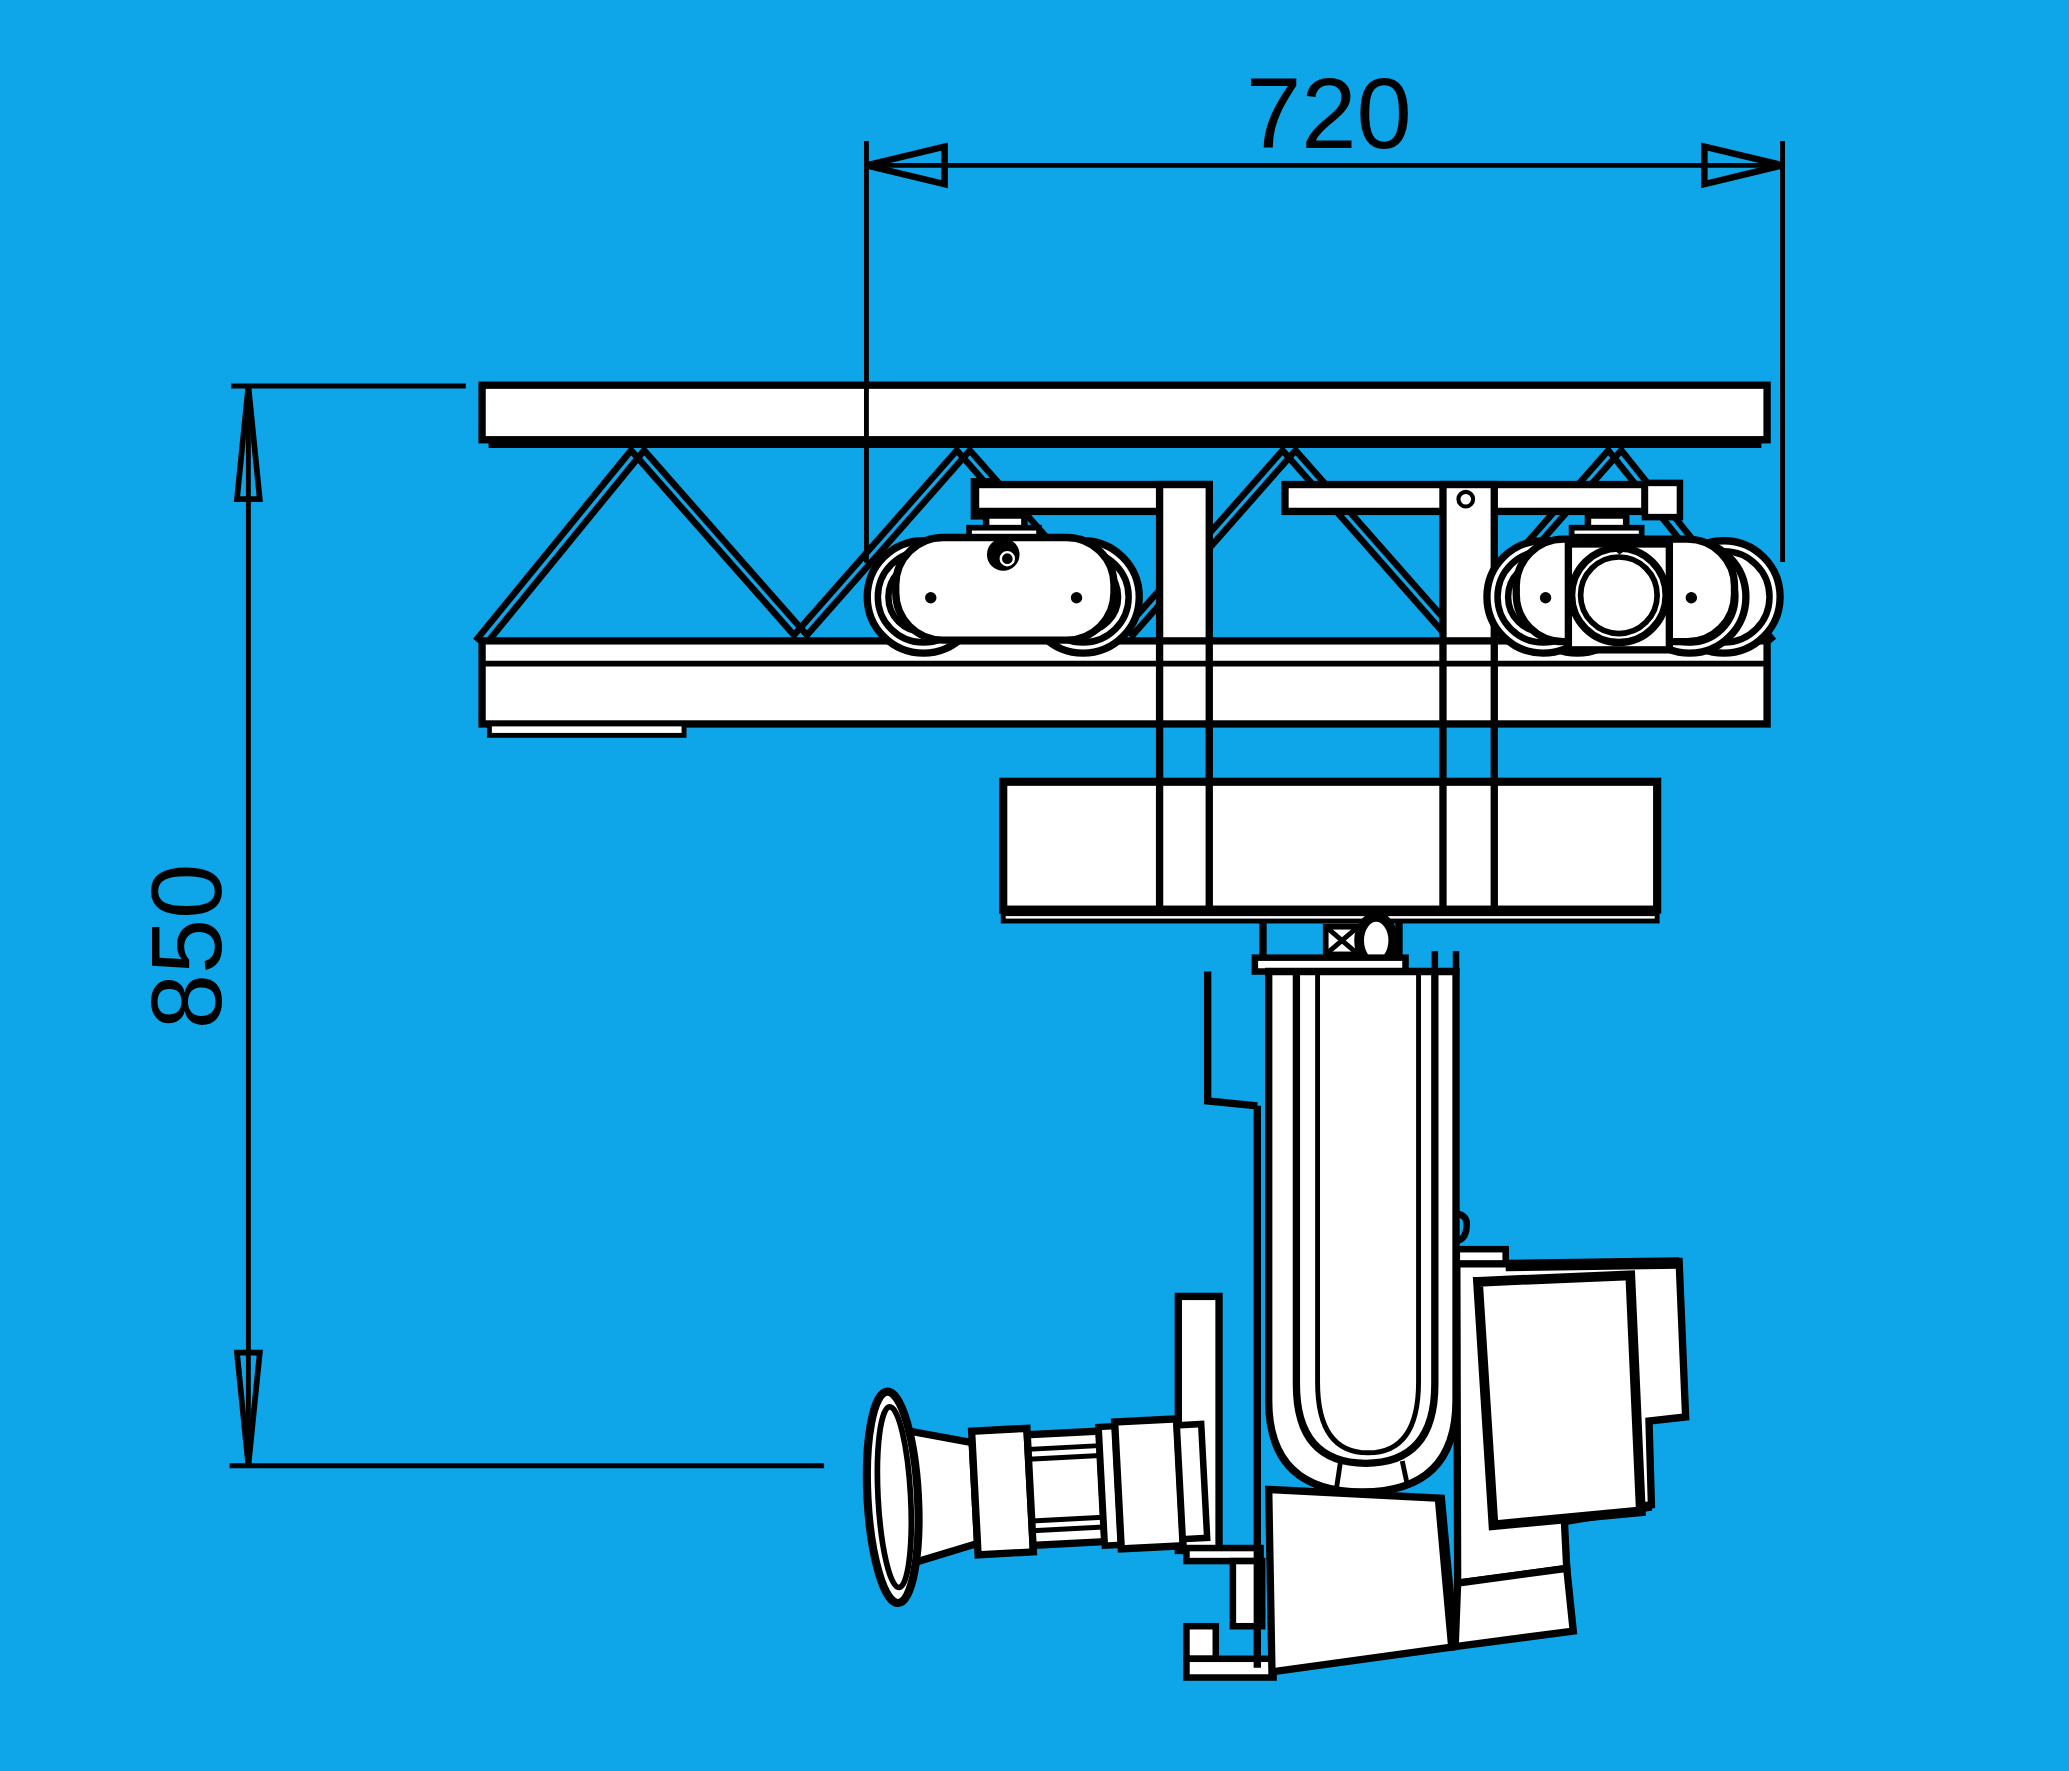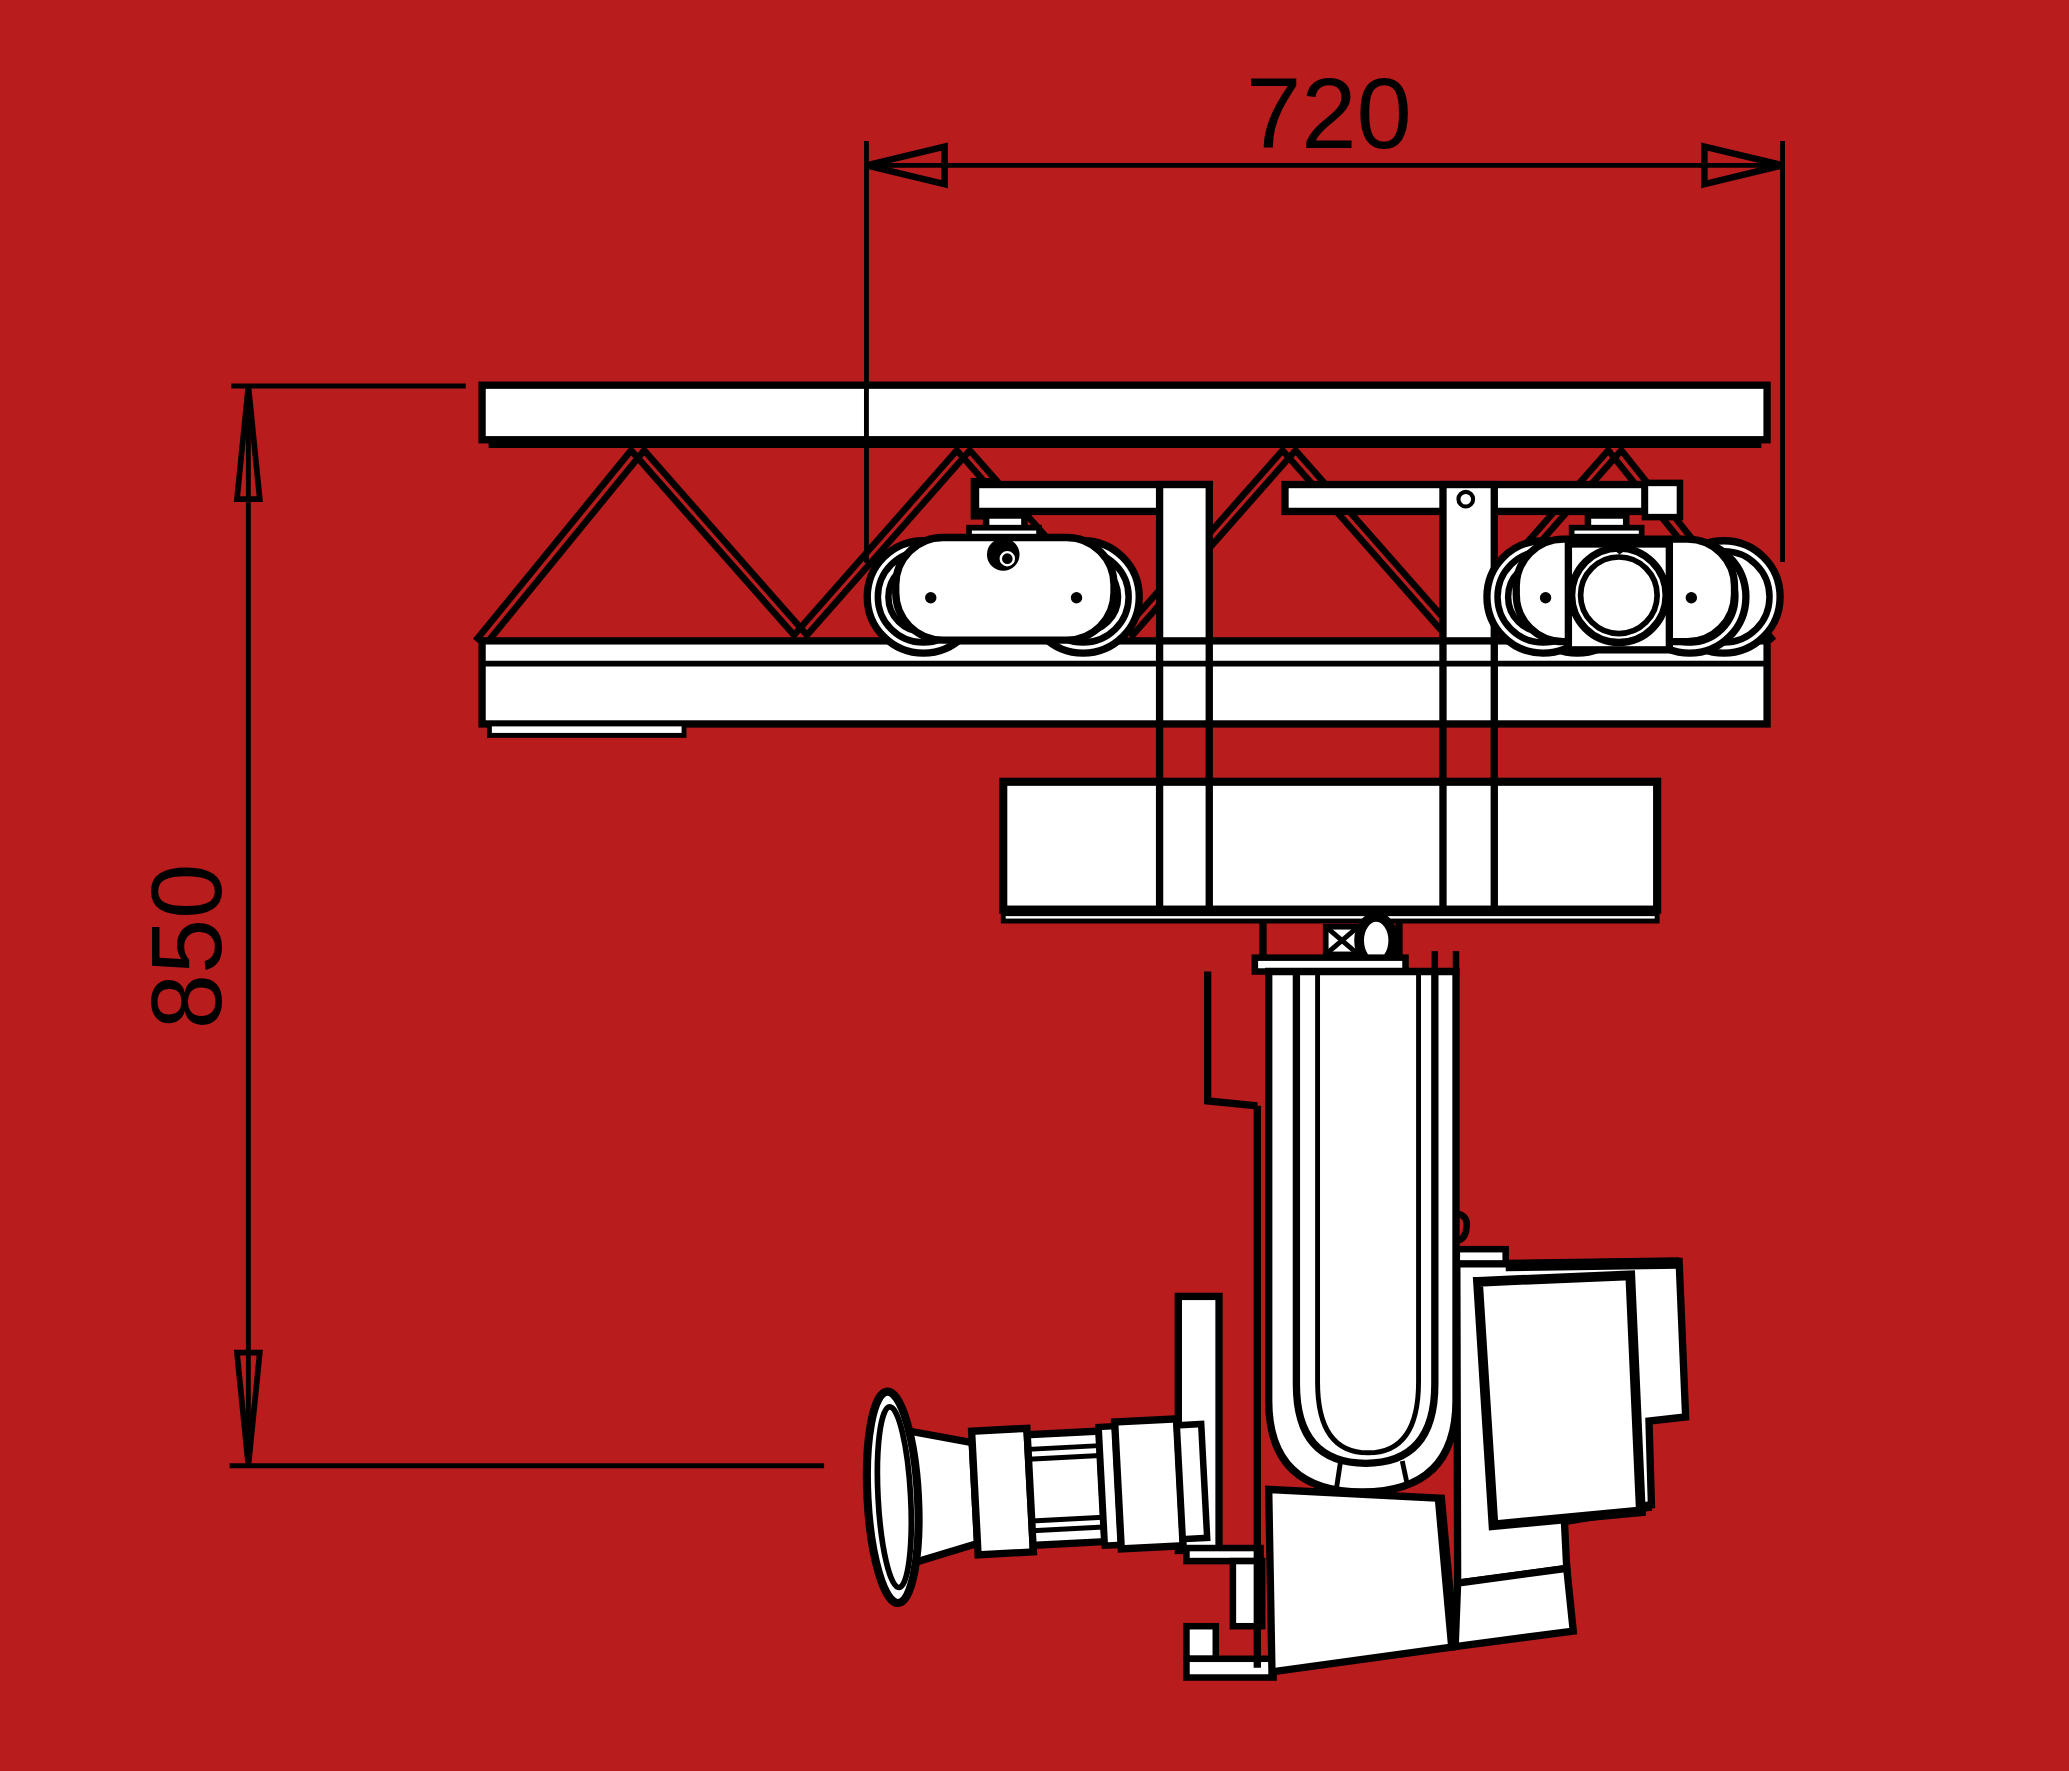--- a/index.html
+++ b/index.html
@@ -7,21 +7,21 @@
     padding: 0;
     background: #ffffff;
     width: 2070px;
     height: 1772px;
     overflow: hidden;
   }
   #canvas {
     width: 2070px;
     height: 1772px;
     display: block;
-    background: #b91c1c;
+    background: #0ea5e9;
   }
   svg { shape-rendering: geometricPrecision; }
   .dim-text {
     font-family: "Liberation Sans", "DejaVu Sans", sans-serif;
     font-size: 122px;
     fill: #000000;
   }
 </style>
 </head>
 <body>

